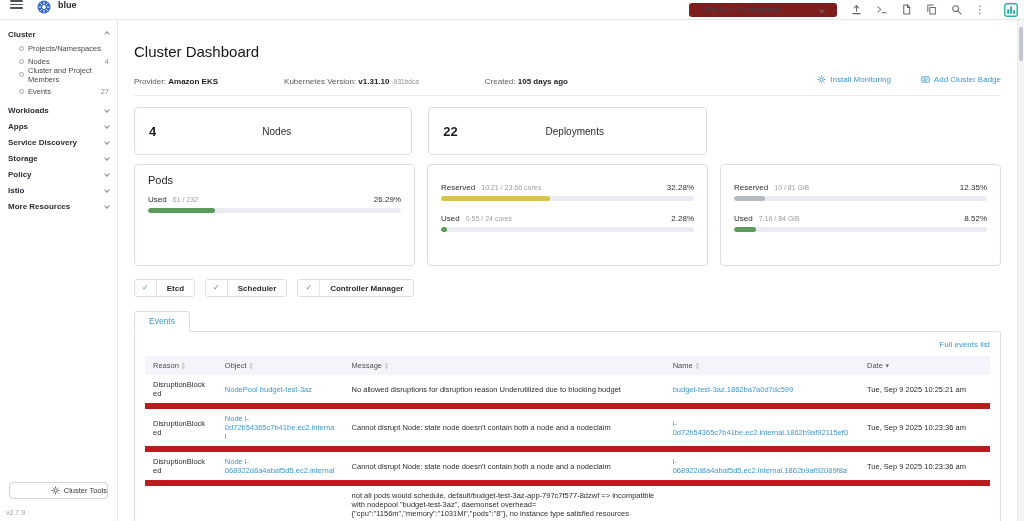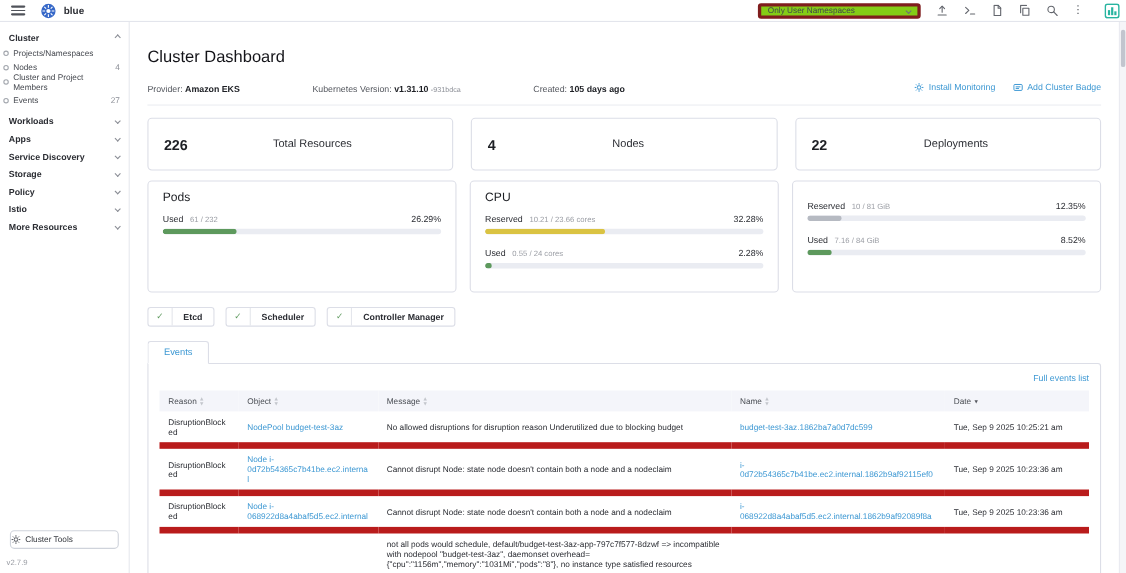--- a/index.html
+++ b/index.html
@@ -2,66 +2,66 @@
 <html><head>
 <meta charset="utf-8">
 <style>
   *{box-sizing:border-box;margin:0;padding:0}
   html,body{width:1024px;height:521px;overflow:hidden;background:#fff;
     font-family:"Liberation Sans",sans-serif;color:#141419;-webkit-font-smoothing:antialiased}
   .glyph{font-family:"DejaVu Sans",sans-serif}
 
   
   .topbar{position:absolute;top:0;left:0;right:0;height:20px;background:#fff;
-    border-bottom:1px solid #e3e5ec;display:flex;align-items:center;padding:0 6px;z-index:20}
+    border-bottom:1px solid #e3e5ec;display:flex;padding:0 6px;z-index:20}
   .hamburger{width:13px;height:9px;display:flex;flex-direction:column;justify-content:space-between;
     margin:0 8px 0 4px;cursor:pointer}
   .hamburger i{display:block;height:1.6px;background:#50535a;border-radius:1px}
   .brand-logo{width:14px;height:14px;margin-left:6px}
   .brand-name{font-size:9px;font-weight:bold;color:#2b2d33;margin-left:7px}
   .tb-right{margin-left:auto;display:flex;align-items:center;gap:13px}
-  .ns-select{display:flex;align-items:center;gap:6px;border:3px solid #7f1d1d;border-radius:3px;
-    height:14px;padding:0 6px;font-size:7.5px;color:#41444b;min-width:148px;cursor:pointer;background:#84cc16}
+  .ns-select{display:flex;align-items:center;gap:6px;border:7px solid #7f1d1d;border-radius:3px;
+    height:14px;padding:0 6px;font-size:7.5px;color:#41444b;min-width:148px;cursor:pointer;background:#14b8a6}
   .ns-select .chev{margin-left:auto}
   .chev{width:4px;height:4px;border-right:1px solid #6e7178;border-bottom:1px solid #6e7178;
     display:inline-block;transform:rotate(45deg);flex:0 0 auto}
   .chev.up{transform:rotate(225deg)}
   .tb-icon{width:12px;height:12px;display:flex;align-items:center;justify-content:center;cursor:pointer}
   .tb-icon svg{stroke:#63666d;fill:none;stroke-width:1.1;stroke-linecap:round;stroke-linejoin:round}
   .kebab{font-size:10px;color:#54575e;line-height:1;cursor:pointer}
   .teal-ic{margin-left:6px}
 
   
   .sidebar{position:absolute;top:20px;left:0;width:118px;bottom:0;background:#fff;
     border-right:1px solid #e3e5ec;padding-top:6px;font-size:7.5px}
   .sec-head{display:flex;align-items:center;height:16px;padding:0 8px;font-size:8px;font-weight:bold;
     color:#2b2d33;cursor:pointer}
   .sec-head .chev{margin-left:auto;border-color:#8b8e96}
-  .side-item{display:flex;align-items:center;height:13px;padding:0 8px 0 3px;color:#45484f;cursor:pointer}
+  .side-item{display:flex;align-items:center;height:13px;padding:0 8px 0 19px;color:#45484f;cursor:pointer}
   .dot-ic{width:5px;height:5px;border:1px solid #a2a6ad;border-radius:50%;margin-right:4px;flex:0 0 auto}
   .side-count{margin-left:auto;color:#8b8e96}
   .sec-gap{height:4px}
   .cluster-tools{position:absolute;left:9px;right:9px;bottom:22px;height:17px;border:1px solid #cfd3db;
-    border-radius:4px;display:flex;align-items:center;justify-content:flex-start;gap:4px;font-size:7.5px;
+    border-radius:4px;display:flex;align-items:center;justify-content:flex-end;gap:4px;font-size:7.5px;
     color:#33363c;cursor:pointer;background:#fff}
   .cluster-tools svg{stroke:#54575e;fill:none;stroke-width:1}
   .version{position:absolute;left:6px;bottom:5px;font-size:7px;color:#9a9da4}
 
   
   .scrollbar{position:absolute;top:20px;right:0;width:7px;bottom:0;background:#f5f5f8;border-left:1px solid #e8e9ef}
   .scroll-thumb{position:absolute;top:7px;left:1px;width:4px;height:34px;background:#c2c5ce;border-radius:2px;cursor:pointer}
 
   
   .main{position:absolute;top:20px;left:118px;right:7px;bottom:0;overflow:hidden;padding:10px 16px 0;background:#fff}
   .page-title{font-size:15px;font-weight:500;color:#141419;margin-top:13px}
   .meta-row{display:flex;align-items:baseline;margin-top:15px;font-size:8px;color:#55585f}
   .meta-item{margin-right:66px;white-space:nowrap}
   .meta-item b{color:#1d1f24;font-weight:bold}
   .k8s-build{font-size:6.5px;color:#8b8e96}
-  .hdr-actions{margin-left:auto;display:flex;align-items:center;gap:16px}
+  .hdr-actions{margin-left:auto;display:flex;align-items:center;gap:30px}
   .hdr-link{display:flex;align-items:center;gap:4px;color:#3d98d3;font-size:8px;cursor:pointer;white-space:nowrap}
   .divider{border:none;border-top:1px solid #ecedf2;margin-top:9px}
 
   .stats{display:grid;grid-template-columns:1fr 1fr 1fr;gap:16px;margin-top:11px}
   .stat-card{border:1px solid #dcdee7;border-radius:4px;height:48px;display:flex;align-items:center;padding:0 14px}
   .stat-num{font-size:13px;font-weight:600;color:#1d1f24}
   .stat-label{flex:1;text-align:center;font-size:10px;color:#2b2d33}
 
   .cap-head{margin-top:21px;font-size:11px;font-weight:500;color:#1d1f24}
   .cap-grid{display:grid;grid-template-columns:1fr 1fr 1fr;gap:12px;margin-top:9px}
@@ -284,24 +284,20 @@
         </svg>
         <span>Add Cluster Badge</span>
       </span>
     </span>
   </div>
 
   <hr class="divider">
 
   <div class="stats">
     <div class="stat-card">
-      <span class="stat-num">226</span>
-      <span class="stat-label">Total Resources</span>
-    </div>
-    <div class="stat-card">
       <span class="stat-num">4</span>
       <span class="stat-label">Nodes</span>
     </div>
     <div class="stat-card">
       <span class="stat-num">22</span>
       <span class="stat-label">Deployments</span>
     </div>
   </div>
 
   <div class="cap-grid">
@@ -314,21 +310,20 @@
           <span class="g-detail">61 / 232</span>
           <span class="g-pct">26.29%</span>
         </div>
         <div class="g-bar">
           <div class="g-fill" style="width: 26.29%; background-color: rgb(93, 153, 93);"></div>
         </div>
       </div>
     </div>
 
     <div class="cap-card">
-      <div class="cap-title">CPU</div>
       <div class="gauge">
         <div class="g-top">
           <span class="g-label">Reserved</span>
           <span class="g-detail">10.21 / 23.66 cores</span>
           <span class="g-pct">32.28%</span>
         </div>
         <div class="g-bar">
           <div class="g-fill" style="width: 43.15%; background-color: rgb(218, 195, 66);"></div>
         </div>
       </div>

